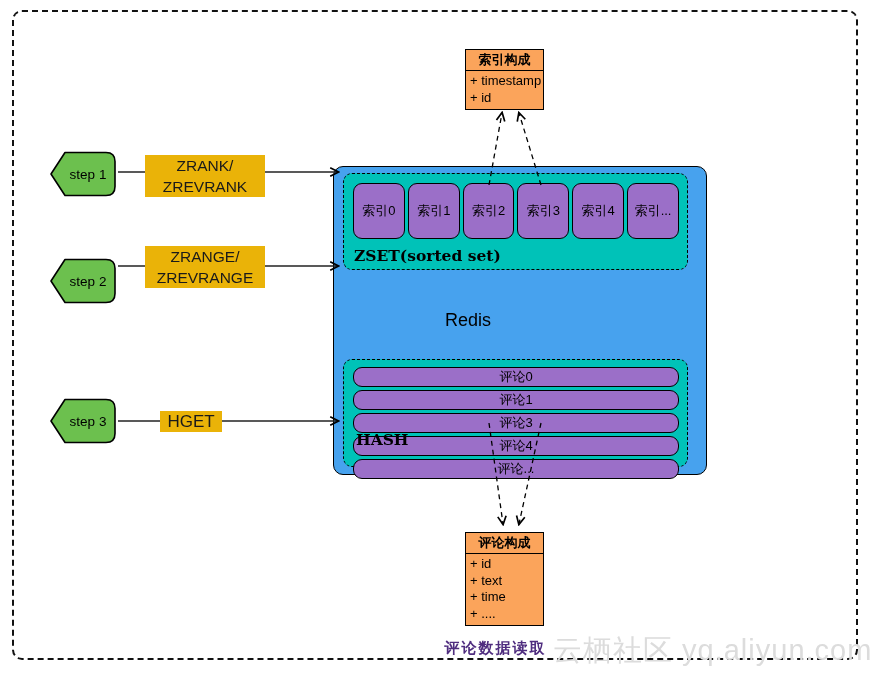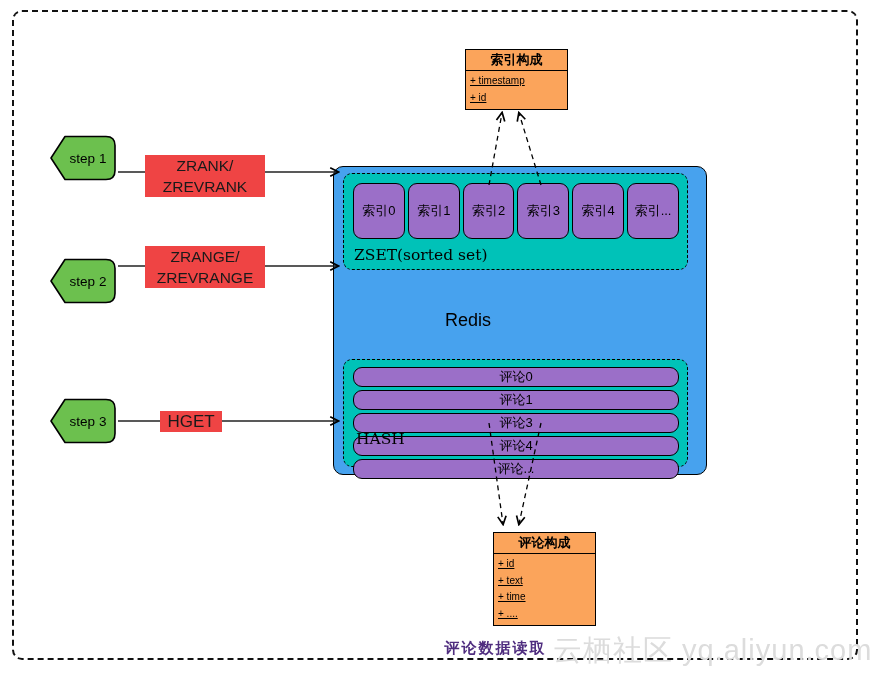--- a/index.html
+++ b/index.html
@@ -6,29 +6,29 @@
   .canvas{
     position:relative;width:870px;height:675px;background:#fff;overflow:hidden;
     font-family:"Liberation Sans",sans-serif;color:#000;
   }
   .outer-border{
     position:absolute;left:12px;top:10px;width:846px;height:650px;
     border:2px dashed #111;border-radius:10px;box-sizing:border-box;
   }
   
   .uml-box{
-    position:absolute;width:103px;background:var(--orange,#FBA45B);
+    position:absolute;width:79px;background:var(--orange,#FBA45B);
     border:1.5px solid #000;box-sizing:border-box;
   }
   .uml-title{
     text-align:center;font-weight:bold;font-size:13px;line-height:18px;
     border-bottom:1.5px solid #000;padding:1px 2px;
   }
   .uml-fields{padding:2px 3px 3px 4px;}
-  .uml-field{font-size:10px;line-height:16.5px;white-space:nowrap;text-decoration:underline;}
+  .uml-field{font-size:13px;line-height:16.5px;white-space:nowrap;}
 
   
   .redis-box{
     position:absolute;left:333px;top:166px;width:374px;height:309px;
     background:var(--blue,#47A2EE);border:1.5px solid #000;border-radius:10px;
     box-sizing:border-box;
   }
   .redis-label{
     position:absolute;left:445px;top:310px;width:150px;
     font-size:18px;color:#000;
@@ -43,40 +43,40 @@
     position:absolute;display:flex;gap:3px;width:326px;height:56px;
   }
   .zset-cells{left:353px;top:183px;}
   .hash-cells{left:353px;top:367px;flex-direction:column;}
   .cell{
     flex:1;background:var(--purple,#9B6FC8);border:1.5px solid #000;
     border-radius:9px;display:flex;align-items:center;justify-content:center;
     font-size:13px;box-sizing:border-box;white-space:nowrap;
   }
   .set-label{
-    position:absolute;font-family:"DejaVu Serif",serif;font-weight:normal;
+    position:absolute;font-family:"DejaVu Serif",serif;font-weight:bold;
     font-size:15.5px;color:#000;white-space:nowrap;
   }
   .zset-label{left:354px;top:246px;}
   .hash-label{left:356px;top:430px;}
 
   
   .step{position:absolute;left:49px;width:68px;height:46px;}
   .step svg{position:absolute;left:0;top:0;}
   .step-label{
     position:absolute;inset:0;display:flex;align-items:center;justify-content:center;
     padding-left:10px;font-size:13.5px;color:#000;
   }
-  .step1{top:135px;text-align:center;}
+  .step1{top:151px;text-align:center;}
   .step2{top:242px;margin-top:16px;}
   .step3{top:398px;}
 
   
   .cmd{
-    position:absolute;background:#ef4444;text-align:center;font-size:15.5px;
+    position:absolute;background:#eab308;text-align:center;font-size:15.5px;
     line-height:21px;color:#1a1a1a;
   }
   .cmd1{left:145px;top:155px;width:120px;}
   .cmd2{left:145px;top:246px;width:120px;}
   .cmd3{left:160px;top:411px;width:62px;font-size:17px;}
 
   .arrow-layer{position:absolute;left:0;top:0;pointer-events:none;}
 
   .caption{
     position:absolute;left:428px;top:639px;width:135px;text-align:center;
@@ -120,21 +120,21 @@
   <div class="set-label hash-label">HASH</div>
 
   <div class="uml-box" style="left:465px;top:49px;">
     <div class="uml-title">索引构成</div>
     <div class="uml-fields">
       <div class="uml-field">+ timestamp</div>
       <div class="uml-field">+ id</div>
     </div>
   </div>
 
-  <div class="uml-box" style="left:465px;top:532px;margin-left:28px;">
+  <div class="uml-box" style="left:465px;top:532px;">
     <div class="uml-title">评论构成</div>
     <div class="uml-fields">
       <div class="uml-field">+ id</div>
       <div class="uml-field">+ text</div>
       <div class="uml-field">+ time</div>
       <div class="uml-field">+ ....</div>
     </div>
   </div>
 
   <svg class="arrow-layer" width="870" height="675">

